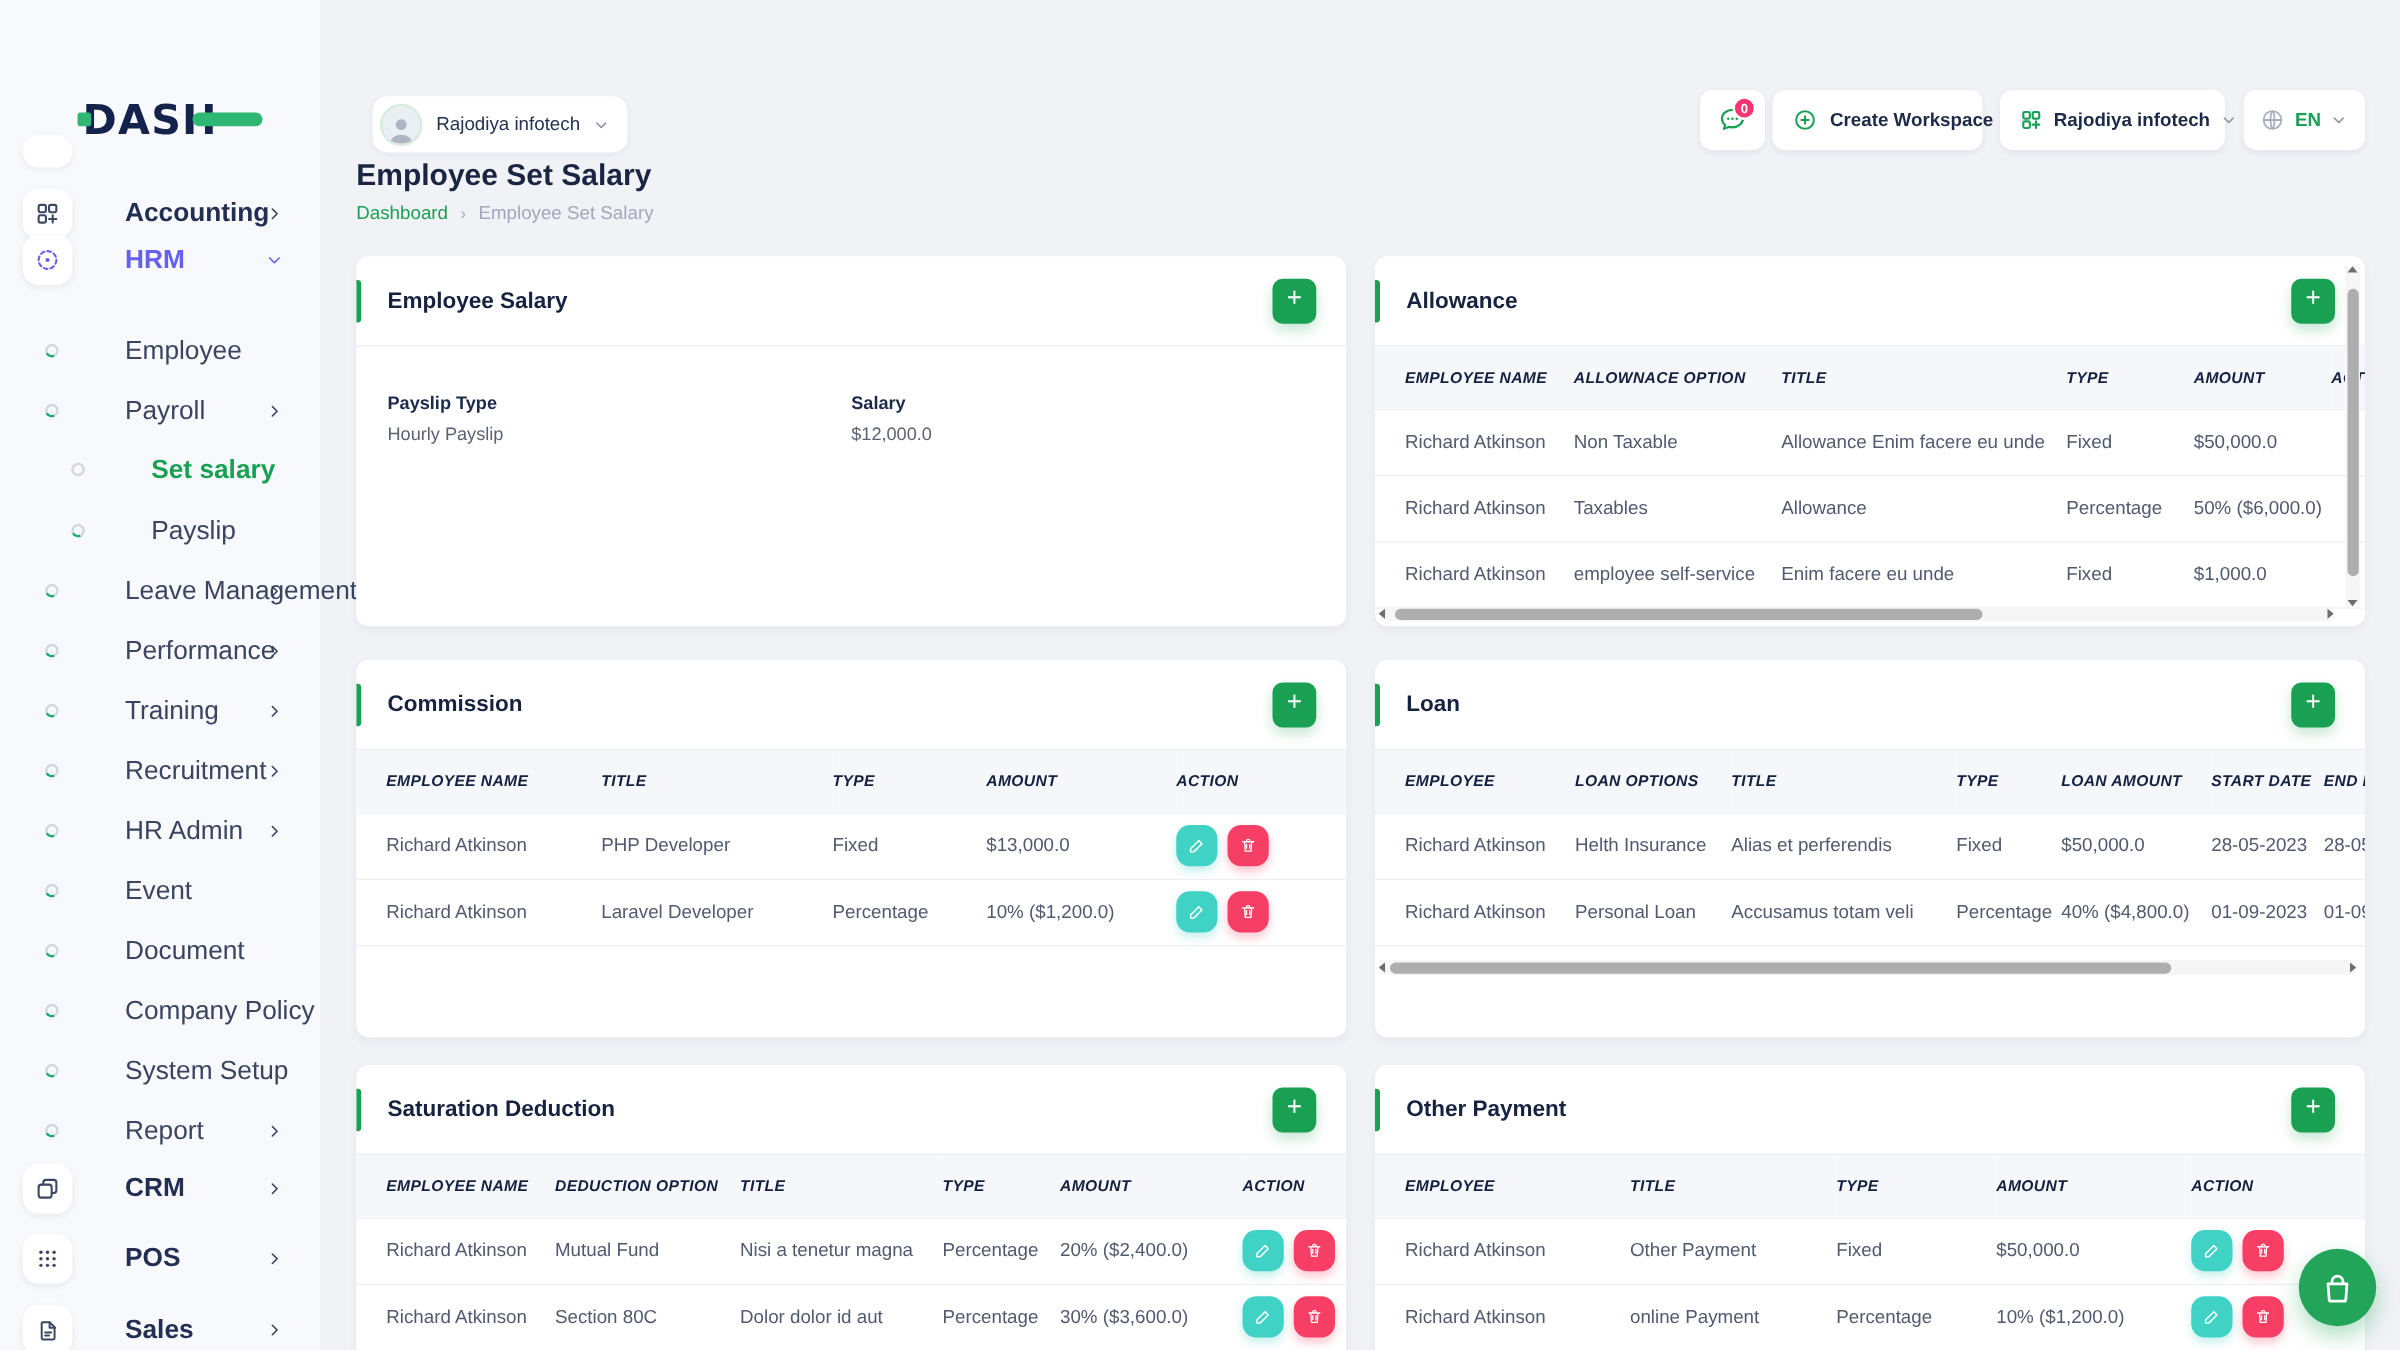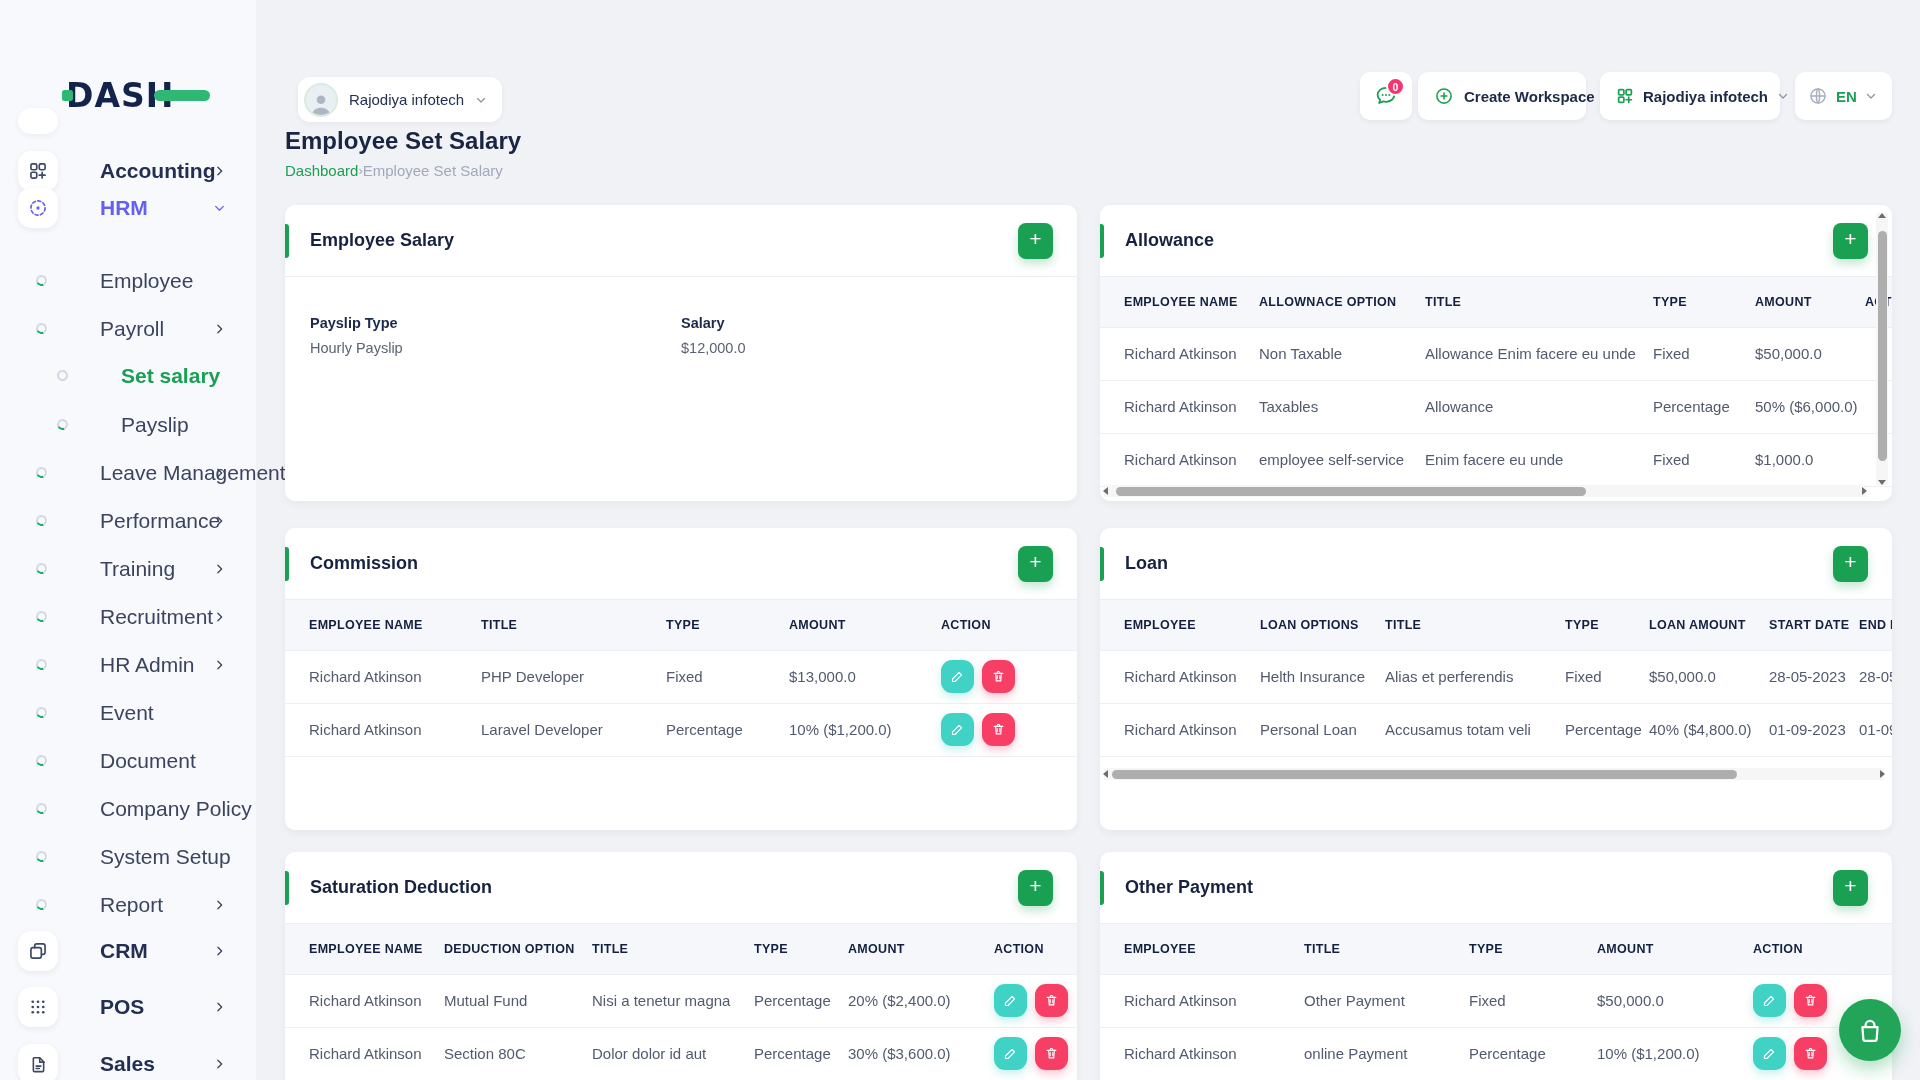--- a/index.html
+++ b/index.html
@@ -41,40 +41,40 @@
     box-shadow: 0 2px 5px rgba(25,39,72,.05); display: flex; align-items: center; gap: 11px; padding: 0 15px 0 6px; cursor: pointer; }
   .avatar { width: 34px; height: 34px; border-radius: 50%; background: #eaeff3; border: 2px solid #d8ecdf; display: flex; align-items: flex-end; justify-content: center; overflow: hidden; }
   .chip-chev { color: #8a92a6; display: flex; }
   .chat-tile { position: absolute; left: 1360px; top: 72px; width: 52px; height: 48px; background: #fff; border-radius: 10px;
     box-shadow: 0 2px 5px rgba(25,39,72,.06); display: flex; align-items: center; justify-content: center; cursor: pointer; }
   .badge { position: absolute; top: -7px; right: -7px; min-width: 19px; height: 19px; border-radius: 10px; background: #f5356f;
     color: #fff; font-size: 10.5px; font-weight: 700; display: flex; align-items: center; justify-content: center; border: 2px solid #fff; }
   .lang-green { color: #1aa053; font-weight: 700; font-size: 15px; text-align: center; }
   
   .page-title { position: absolute; left: 285px; top: 127px; font-size: 24px; font-weight: 700; color: #1a2542; }
-  .breadcrumb { position: absolute; left: 285px; top: 162px; display: flex; align-items: center; font-size: 15px; }
+  .breadcrumb { position: absolute; left: 285px; top: 162px; display: flex; align-items: center; gap: 10px; font-size: 15px; }
   .crumb-home { color: #1aa053; cursor: pointer; }
   .crumb-sep { color: #a2a8bb; font-size: 13px; }
   .crumb-cur { color: #a2a8bb; }
   
   .card { position: absolute; width: 792px; background: #fff; border-radius: 10px;
     box-shadow: 0 3px 8px rgba(20,30,60,.05); overflow: hidden; }
   .card-head { position: relative; height: 72px; display: flex; align-items: center; padding: 0 24px 0 25px; border-bottom: 1px solid #ebedf3; }
   .accent { position: absolute; left: 0; top: 19px; width: 4px; height: 34px; background: #1aa053; border-radius: 0 3px 3px 0; }
   .card-title { font-size: 18px; font-weight: 700; color: #16223f; }
   .add-btn { margin-left: auto; width: 35px; height: 36px; border: none; border-radius: 8px; background: #1aa053; color: #fff;
     font-size: 21px; font-weight: 400; display: flex; align-items: center; justify-content: center; cursor: pointer;
     box-shadow: 0 5px 10px rgba(26,160,83,.25); padding-bottom: 3px; }
   .card-body { position: relative; }
   .field { position: absolute; top: 38px; }
   .f-label { font-size: 14.5px; font-weight: 700; color: #1b2a4a; }
   .f-value { font-size: 14.5px; color: #5b6270; margin-top: 9px; }
   table.tbl { border-collapse: collapse; table-layout: fixed; }
   .tbl thead th { height: 50px; background: #f6f7fa; font-size: 12.5px; font-weight: 700; letter-spacing: .3px;
-    color: #13203f; text-align: left; white-space: nowrap; border-bottom: 1px solid #edeff4; }
+    color: #13203f; text-align: left; white-space: nowrap; border-bottom: 1px solid #edeff4; font-style: italic; }
   .tbl td { height: 53px; font-size: 15px; color: #515a6e; white-space: nowrap; border-bottom: 1px solid #edeff4; vertical-align: middle; }
   .tbl th:first-child, .tbl td:first-child { padding-left: 24px; }
   .btn-group { display: flex; gap: 8px; align-items: center; }
   .abtn { width: 33px; height: 33px; border: none; border-radius: 11px; display: flex; align-items: center; justify-content: center; cursor: pointer; }
   .abtn.edit { background: #3fd2c5; box-shadow: 0 4px 8px rgba(63,210,197,.3); }
   .abtn.del { background: #f73e64; box-shadow: 0 4px 8px rgba(247,62,100,.3); }
   
   .hscroll { position: absolute; left: 4px; height: 12px; background: #f6f6f6; display: block; }
   .h-thumb { position: absolute; top: 1.5px; height: 9px; background: #aeaeae; border-radius: 5px; }
   .arr { position: absolute; top: 2px; width: 0; height: 0; }

